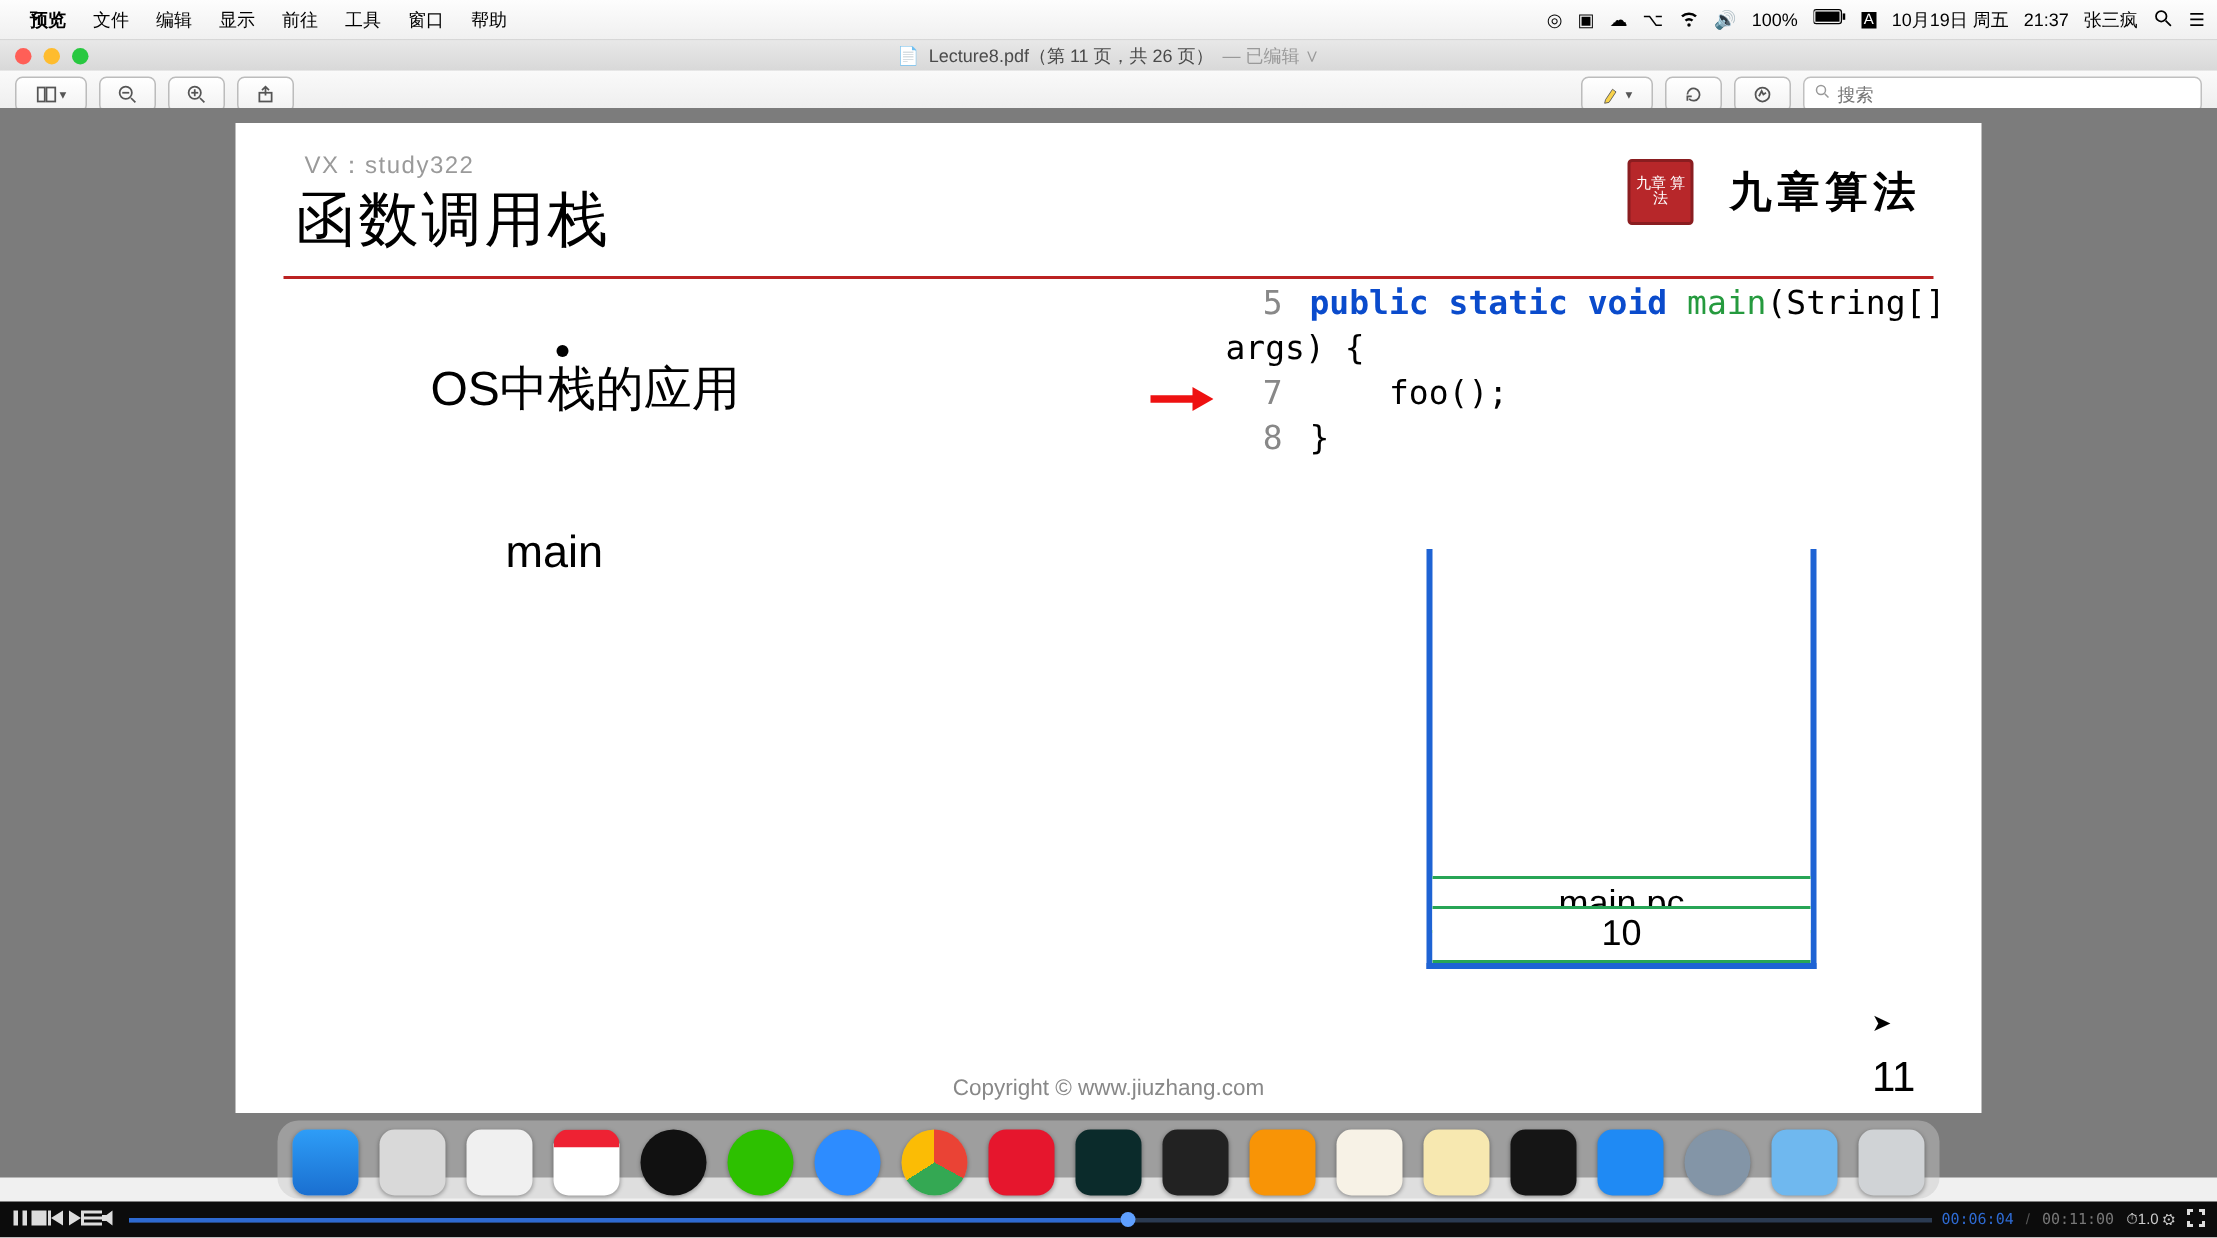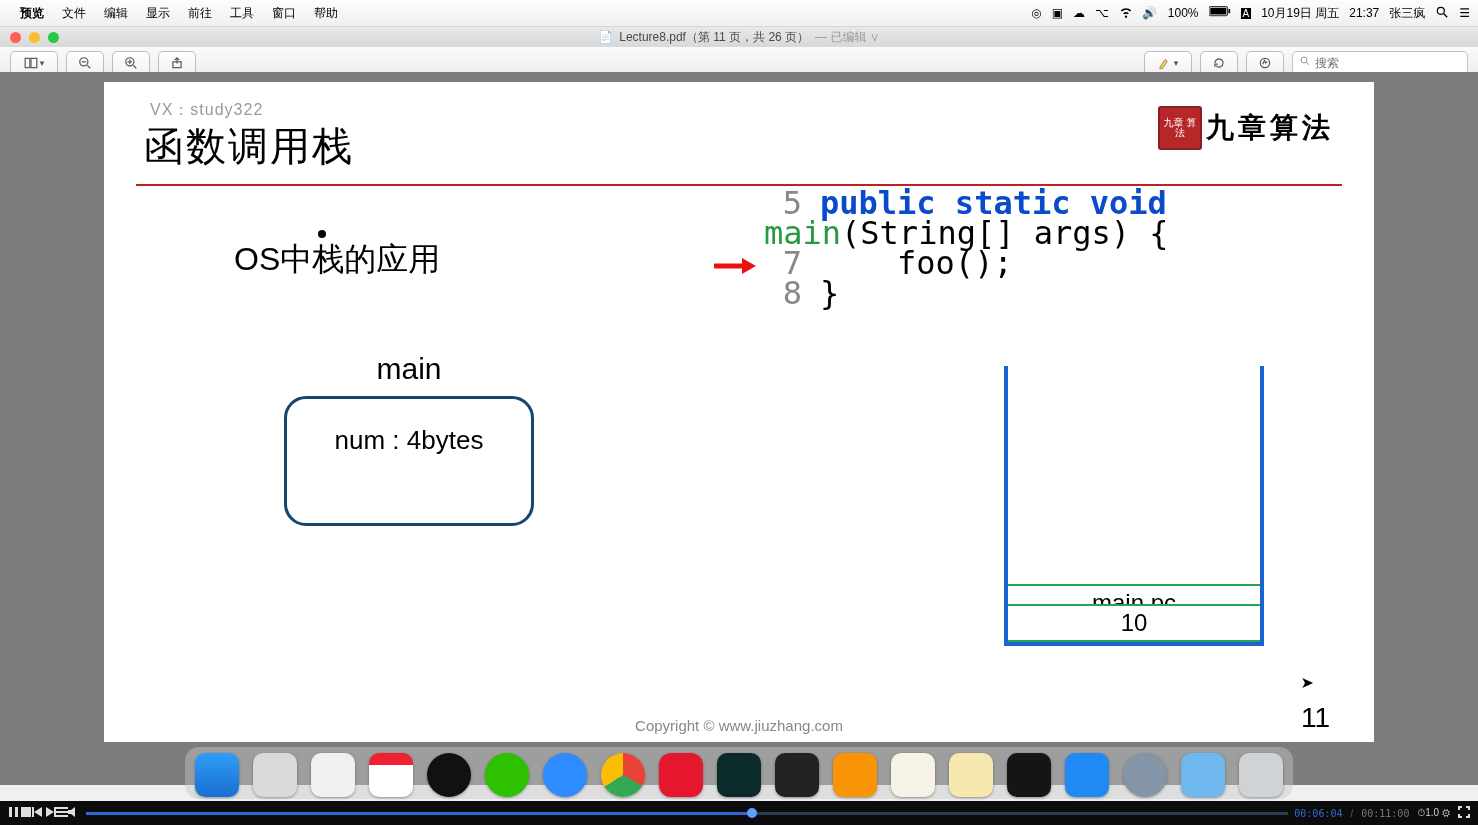--- a/index.html
+++ b/index.html
@@ -50,53 +50,53 @@
 }
 .tbtn {
   width:38px; height:24px; border:1px solid #bcbcbc; border-radius:5px;
   background:linear-gradient(#ffffff,#f2f2f2);
   display:flex; align-items:center; justify-content:center; color:#555;
 }
 .tbtn.wide{ width:48px; }
 .tbtn svg{width:14px;height:14px;}
 .toolbar .tspacer{ flex:1; }
 .searchfield {
-  width:176px; height:24px; border:1px solid #c0c0c0; border-radius:5px;
+  width:266px; height:24px; border:1px solid #c0c0c0; border-radius:5px;
   background:#fff; display:flex; align-items:center; padding:0 6px; gap:4px; color:#999;
 }
 .searchfield input { border:none; outline:none; font-size:12px; flex:1; background:transparent; color:#333; }
 
 
 .docwrap {
   position:absolute; top:72px; left:0; right:0; bottom:40px;
   background:#7c7c7c;
   display:flex; justify-content:center;
   overflow:hidden;
 }
 .page {
-  width: 1270px; height: 660px; background:#fff;
+  width: 1164px; height: 660px; background:#fff;
   margin-top:10px;
   position:relative;
   padding: 18px 32px 0 32px;
 }
 .vx { color:#9a9a9a; font-size:16px; letter-spacing:1px; margin-left:14px; }
 .pageTitle { font-size:40px; font-weight:400; margin-top:-2px; margin-left:8px; letter-spacing:2px; }
 .rule { border:none; border-top:2px solid #b22; margin-top:10px; }
-.logo { position:absolute; right:40px; top:24px; display:flex; align-items:center; gap:4px;padding-left:23px; }
+.logo { position:absolute; right:40px; top:24px; display:flex; align-items:center; gap:24px;padding-left:23px; }
 .seal { width:44px; height:44px; background:#b7272a; border:2px solid #8a1d20; border-radius:3px; color:#fff; font-size:10px; display:flex; align-items:center; justify-content:center; text-align:center; line-height:1; }
 .logotext { font-size:28px; font-weight:700; letter-spacing:4px; font-family: "Songti SC","SimSun",serif; }
 
 .bullet { position:absolute; left:130px; top:140px; display:flex; align-items:center;flex-direction:column; }
 .bdot { width:8px;height:8px;background:#000;border-radius:50%; margin-right:30px; margin-top:8px;}
 .btext { font-size:32px; font-weight:500; }
 
 .codeblock {
   position:absolute; left:660px; top:106px;
   font-family: ui-monospace, Menlo, Consolas, monospace;
-  font-size:32px; line-height:30px;
+  font-size:22px; line-height:30px;
 }
 .codeblock .ln { color:#888; display:inline-block; width:38px; text-align:right; margin-right:18px; }
 .kw{ color:#0a4bcc; font-weight:600;} .kw2{color:#259a3e;} .num{color:#c6302c;}
 .arrow { position:absolute; left:608px; top:170px; color:#e11; font-size:26px; font-weight:700; }
 .arrow svg{ width:44px; height:20px; }
 
 .frame {
   position:absolute; left:180px; top:270px; text-align:center;
 }
 .frame .fname { font-size:30px; margin-bottom:10px; }
@@ -291,23 +291,20 @@
     </div>
 
     <div class="codeblock">
       <div><span class="ln">5</span><span class="kw">public static void</span> <span class="kw2">main</span>(String[] args) {</div>
       <div><span class="ln">7</span>&nbsp;&nbsp;&nbsp;&nbsp;foo();</div>
       <div><span class="ln">8</span>}</div>
     </div>
 
     <div class="frame">
       <div class="fname">main</div>
-      <div class="box">
-          <span>num : 4bytes</span>
-        </div>
     </div>
 
     <div class="stack">
       <div class="cell c1">main pc</div>
       <div class="cell c2">10</div>
     </div>
 
     <div class="footer">Copyright © www.jiuzhang.com</div>
     <div class="pnum">11</div>
     <div class="cursor">➤</div>

